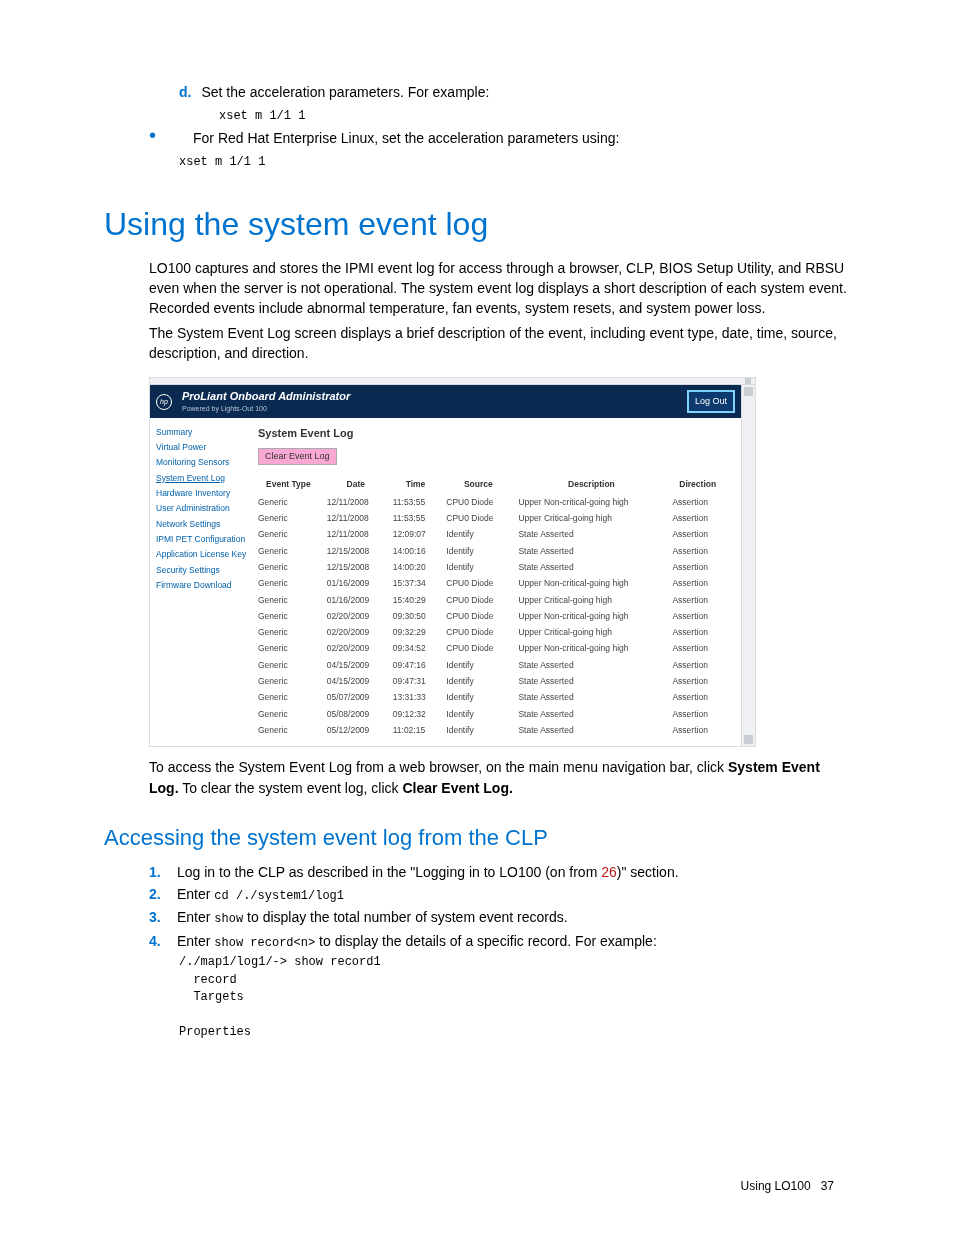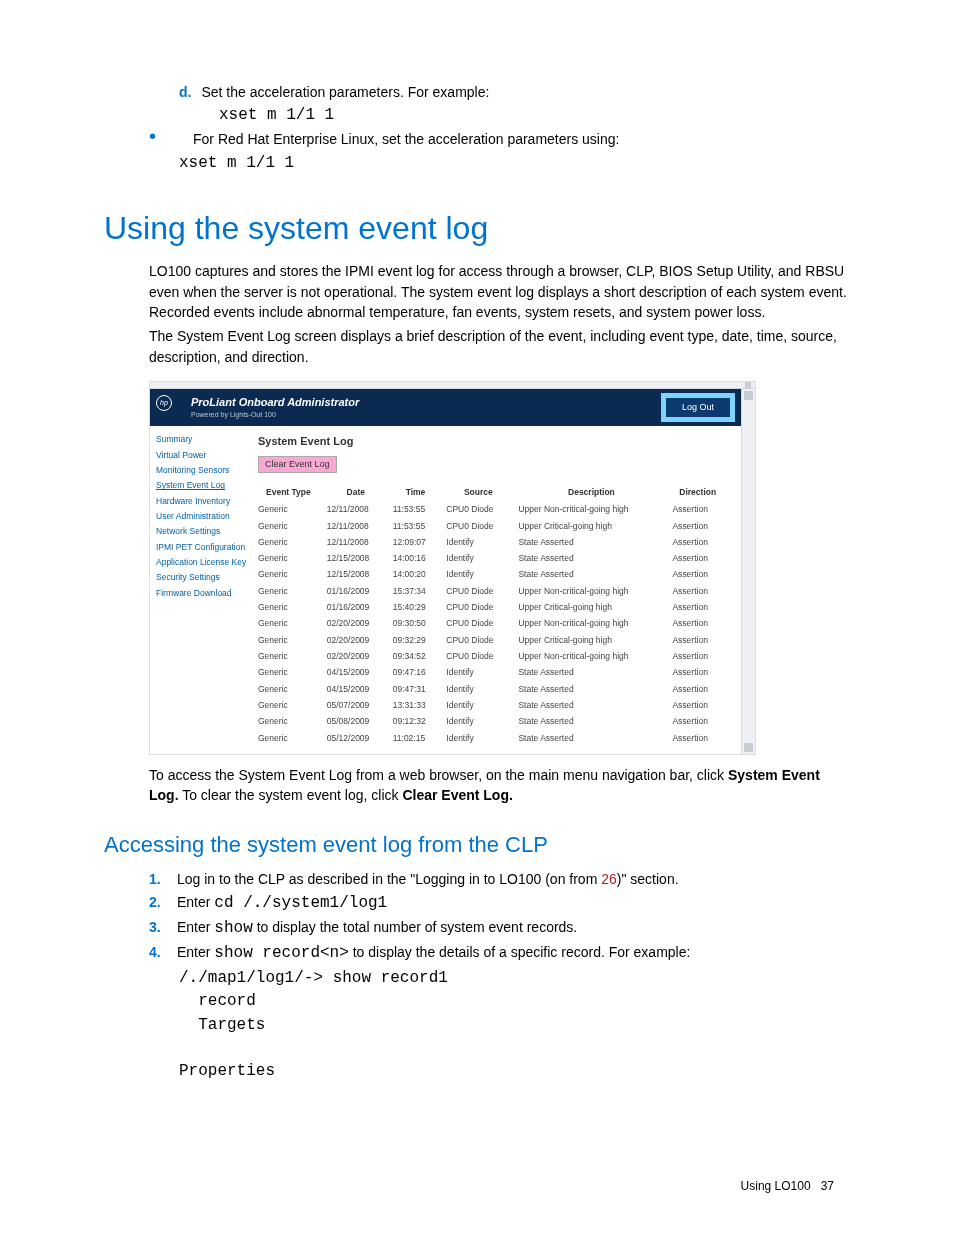--- a/index.html
+++ b/index.html
@@ -3,36 +3,36 @@
 <meta charset="utf-8">
 <style>
 body{margin:0;background:#fff;font-family:Arial,"Helvetica Neue",Helvetica,sans-serif;color:#000;font-size:14px;line-height:1.45}
 .page{width:954px;min-height:1235px;box-sizing:border-box;padding:80px 104px 40px 104px;position:relative}
 .indent1{margin-left:75px}
 .indent2{margin-left:115px}
 .bodytext{margin-left:45px}
 .ol-letter{color:#0073cf;font-weight:700;margin-right:10px}
 .ol-num{color:#0073cf;font-weight:700;margin-right:14px;display:inline-block;width:14px}
 .bullet{color:#0073cf;font-size:20px;line-height:14px;vertical-align:middle;margin-right:14px}
-.mono{font-family:"Courier New",Courier,monospace;font-size:16px}
+.mono{font-family:"Courier New",Courier,monospace;font-size:12px}
 h1{font-family:"Segoe UI Light","Arial Narrow",Arial,sans-serif;font-weight:300;color:#0073cf;font-size:32px;margin:30px 0 10px 0}
 h2{font-family:"Segoe UI Light","Arial Narrow",Arial,sans-serif;font-weight:300;color:#0073cf;font-size:22px;margin:24px 0 8px 0}
 p{margin:4px 0}
 .li{display:flex;align-items:flex-start;margin:2px 0}
 .li .txt{flex:1}
 .li .mark{flex:0 0 30px}
 .screenshot{margin:14px 0 10px 45px;width:605px;border:1px solid #ddd;font-size:9px;color:#333;background:#fff}
 .ss-top{height:6px;background:#eef0f3;border-bottom:1px solid #d5d9df;position:relative}
 .ss-top::after{content:"";position:absolute;right:4px;top:0;width:6px;height:6px;background:#c8cdd4}
 .ss-header{background:#0a2a52;color:#fff;display:flex;align-items:center;justify-content:space-between;padding:4px 6px}
-.ss-brand{display:flex;align-items:flex-start;gap:19px}
+.ss-brand{display:flex;align-items:center;gap:10px}
 .ss-logo{width:14px;height:14px;border:1px solid #fff;border-radius:50%;display:flex;align-items:center;justify-content:center;font-size:7px;font-style:italic}
 .ss-title{font-size:11px;font-style:italic;font-weight:700}
 .ss-sub{font-size:7px;color:#b8c5d6;margin-top:-1px}
-.ss-logout{background:#0d3a6e;border:5px solid #7dd3fc;color:#fff;font-size:9px;padding:3px 16px}
+.ss-logout{background:#0d3a6e;border:2px solid #7dd3fc;color:#fff;font-size:9px;padding:3px 6px}
 .ss-body{display:flex;background:#fff}
 .ss-nav{width:92px;padding:6px 0 6px 6px;font-size:8.5px}
 .ss-nav div{color:#0060aa;padding:1.5px 0;cursor:pointer}
 .ss-nav div.active{text-decoration:underline}
 .ss-main{flex:1;padding:8px 10px}
 .ss-h{font-weight:700;font-size:11px;color:#333;margin-bottom:6px}
 .ss-btn{font-size:9px;padding:1px 6px;background:#f9a8d4;border:1px solid #aaa;margin-bottom:10px;display:inline-block}
 .ss-table{font-size:8.5px;border-collapse:collapse;width:100%}
 .ss-table th{text-align:center;font-weight:700;padding:3px 8px 3px 0;color:#333}
 .ss-table td{padding:2px 8px 2px 0;color:#444;white-space:nowrap}

